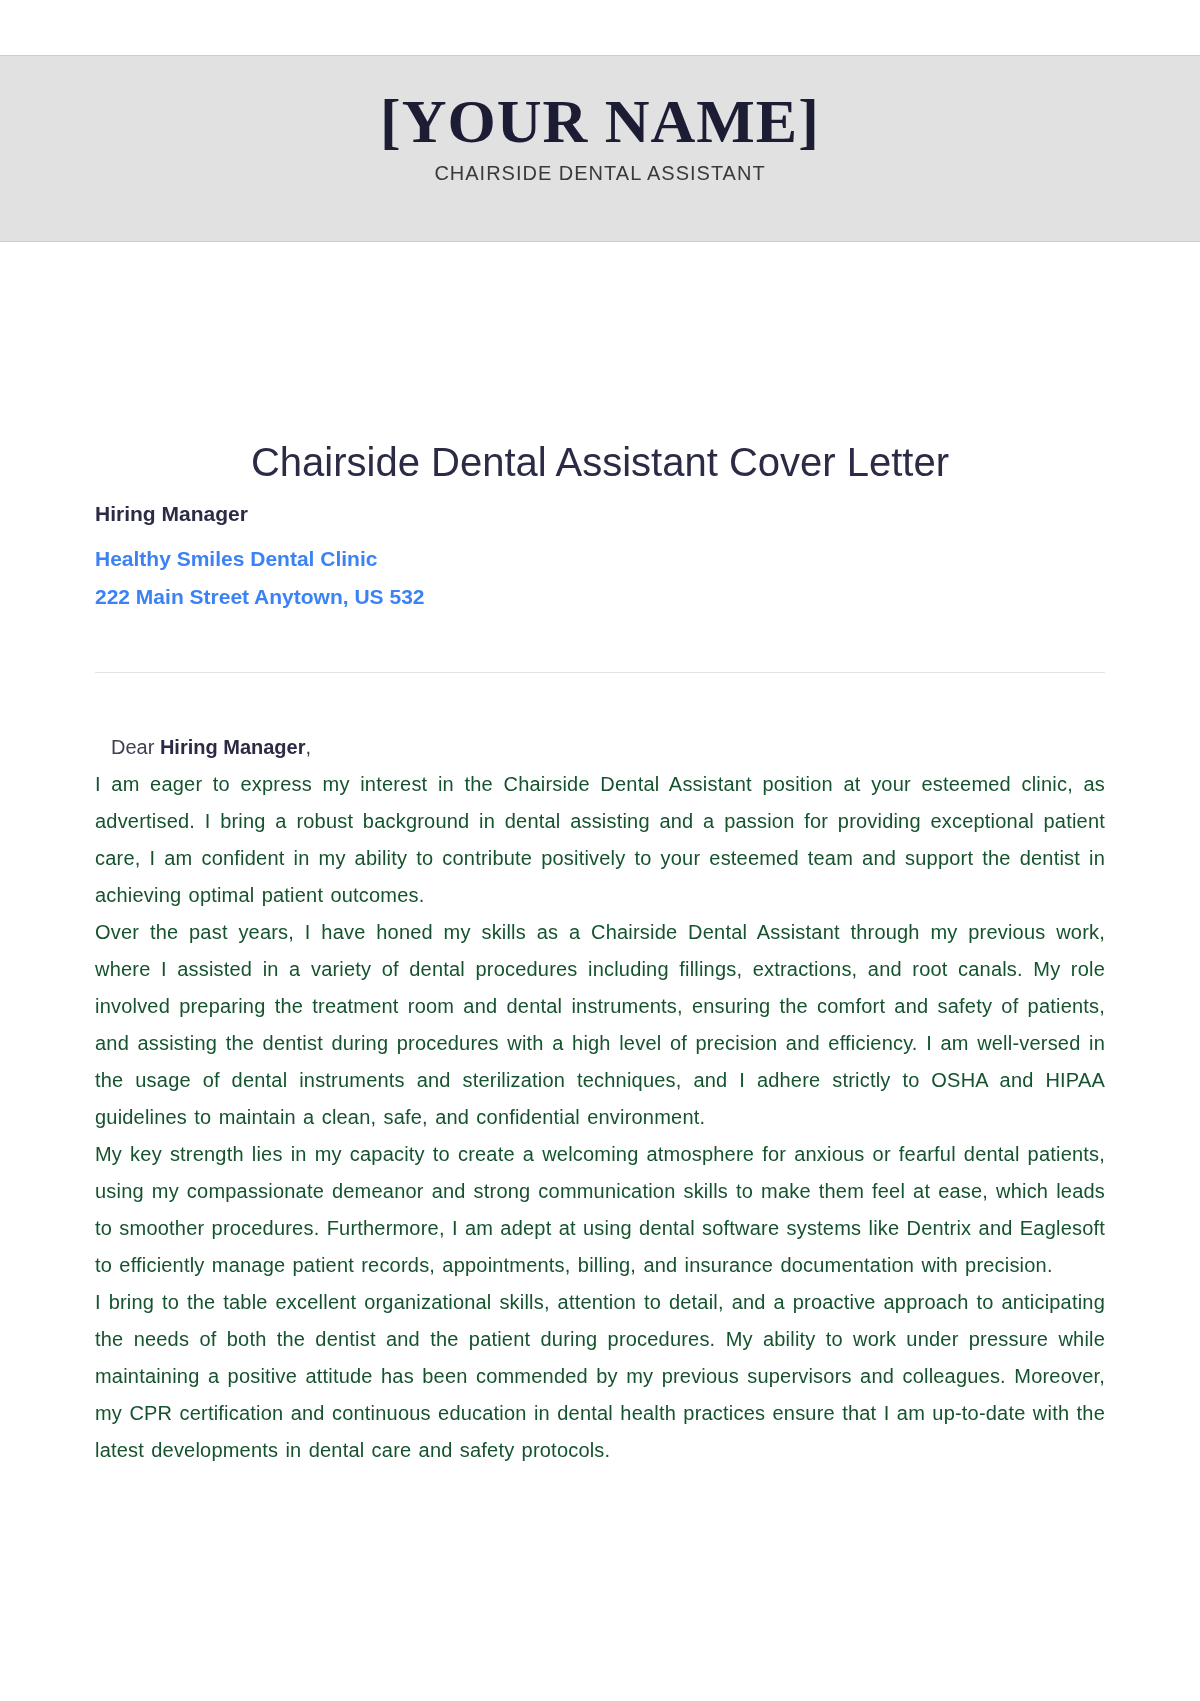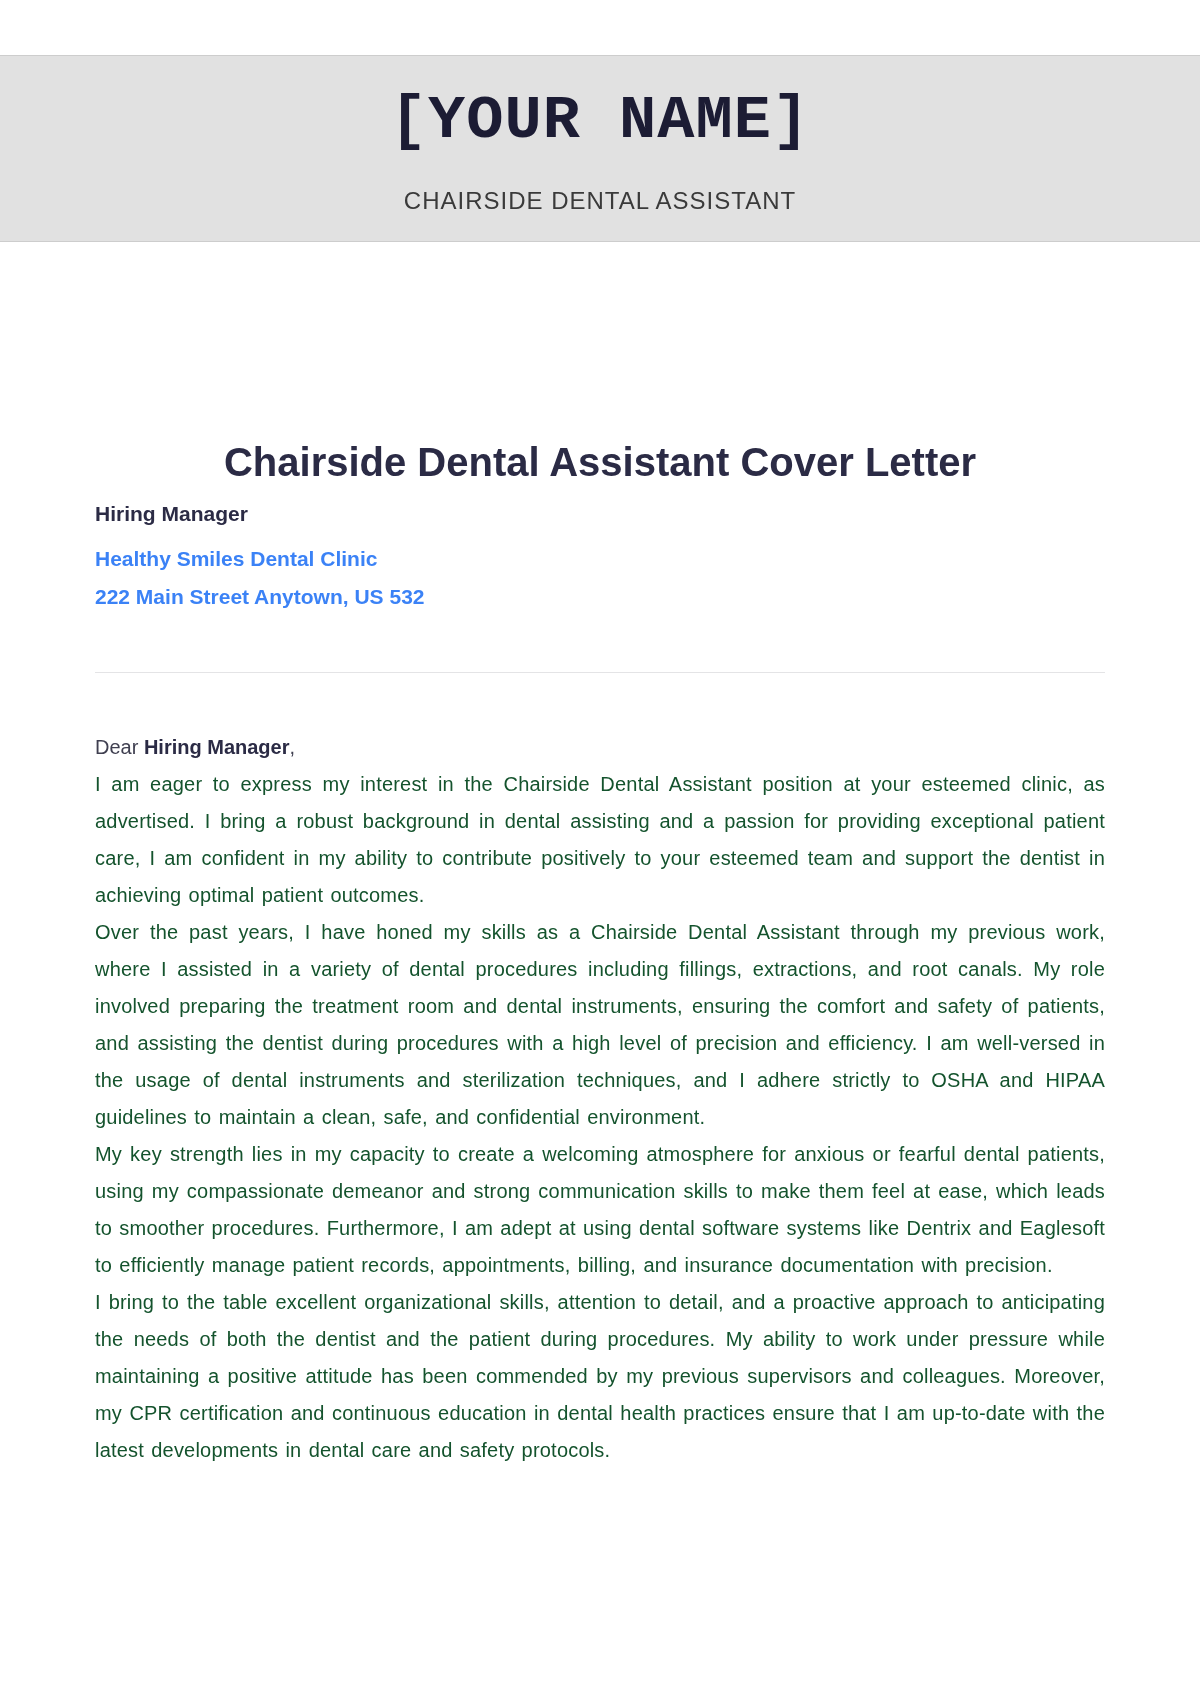--- a/index.html
+++ b/index.html
@@ -17,45 +17,45 @@
     box-sizing: border-box;
     margin-top: 55px;
     height: 187px;
     background: #e1e1e1;
     border-top: 1px solid #cdcdcd;
     border-bottom: 1px solid #cdcdcd;
     text-align: center;
   }
   .band .name {
     padding-top: 34px;
-    font-family: Liberation Mono, monospace;
+    font-family: Liberation Serif, serif;
     font-weight: bold;
     font-size: 62px;
     line-height: 62px;
     letter-spacing: 1px;
     color: #1c1c34;
   }
   .band .subtitle {
-    margin-top: 36px;
-    font-size: 24px;
+    margin-top: 8px;
+    font-size: 20px;
     line-height: 26px;
     letter-spacing: 1px;
     color: #3a3a3a;
   }
   
   .content {
     padding: 0 95px;
     color: #3f3f50;
   }
   .doc-title {
     margin: 196px 0 0 0;
     text-align: center;
     font-size: 40px;
     line-height: 48px;
-    font-weight: bold;
+    font-weight: normal;
     color: #2b2b45;
   }
   .recipient {
     margin: 16px 0 0 0;
     font-size: 21px;
     line-height: 24px;
     font-weight: bold;
     color: #2b2b45;
   }
   .company-block { margin: 14px 0 0 0; }
@@ -65,21 +65,21 @@
     line-height: 38px;
     font-weight: bold;
     color: #3b82f6;
   }
   .divider {
     border: none;
     border-top: 1px solid #e4e4e6;
     margin: 56px 0 0 0;
   }
   .salutation {
-    margin: 56px 0 0 0;
+    margin: 56px 0 0 16px;
     font-size: 20px;
     line-height: 37px;
     color: #3f3f50;
   }
   .salutation strong { color: #2b2b45; }
   .body-copy p {
     margin: 0;
     font-size: 20px;
     line-height: 37px;
     letter-spacing: 0.2px;

